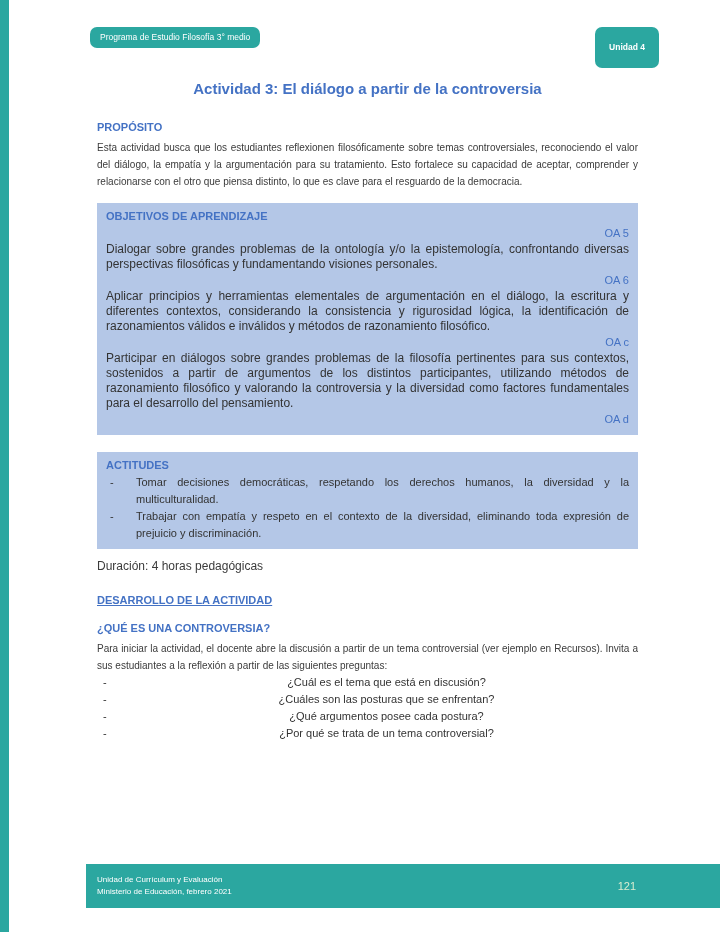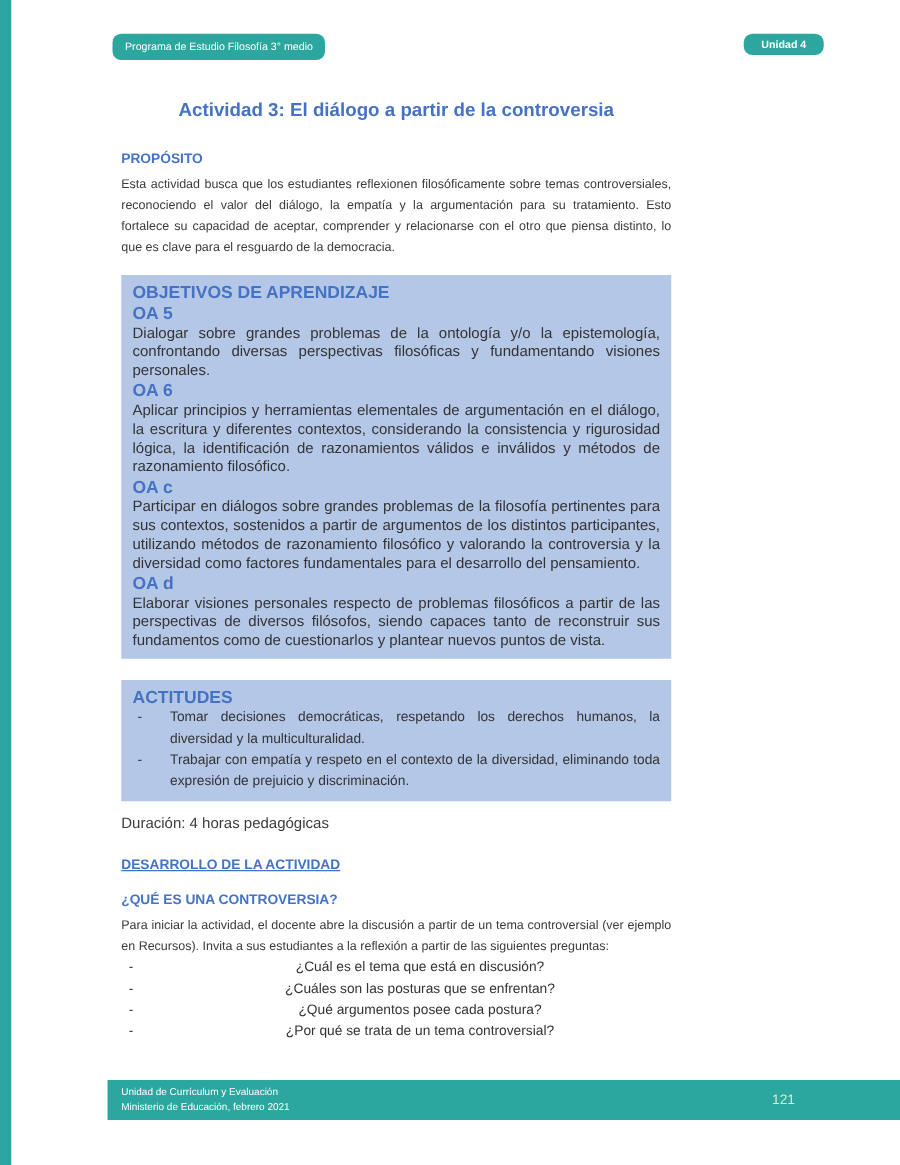--- a/index.html
+++ b/index.html
@@ -24,24 +24,24 @@
     display:flex; justify-content:space-between; align-items:flex-start;
   }
   .badge {
     background:var(--teal, #2ba7a0);
     color:#ffffff;
     font-size:8.5px; line-height:1;
     padding:6px 10px;
     border-radius:7px;
     white-space:nowrap;
   }
-  .badge-bold { font-weight:bold; padding:4px 14px; }
+  .badge-bold { font-weight:bold; padding:16px 14px; }
 
   .content {
-    position:absolute; left:97px; top:80px; width:440px;
+    position:absolute; left:97px; top:80px; width:541px;
     color:#3b3b3b;
   }
 
   .title {
     color:var(--heading-blue, #4472c4);
     font-size:15px; font-weight:bold;
     text-align:center;
     margin-bottom:22px;
   }
 
@@ -62,27 +62,28 @@
 
   .blue-box {
     background:var(--box-blue, #b4c7e7);
     margin-top:13px;
     padding:5px 9px 7px 9px;
   }
   .actitudes-box { margin-top:17px; }
 
   .box-heading {
     color:var(--heading-blue, #4472c4);
-    font-size:14px; font-weight:bold;
+    font-size:11px; font-weight:bold;
     line-height:17px;
   }
   .oa-code {
     color:var(--heading-blue, #4472c4);
-    font-size:14px; font-weight:bold;
+    font-size:11px; font-weight:normal;
     line-height:17px;
+    text-align:right;
   }
   .box-text {
     font-size:12px; line-height:15px;
     text-align:justify;
     color:#333333;
   }
 
   .dash-item {
     display:flex;
     font-size:11px; line-height:17px;
@@ -95,21 +96,21 @@
   .question .dash { width:38px; padding-left:6px; }
   .question .dash-text { text-align:center; }
 
   .duracion {
     margin-top:9px;
     font-size:12px; line-height:17px;
     color:#3b3b3b;
   }
 
   .footer {
-    position:absolute; left:86px; right:0; top:864px; height:32px;
+    position:absolute; left:86px; right:0; top:864px; height:44px;
     background:var(--teal, #2ba7a0);
     display:flex; align-items:center; justify-content:space-between;
     padding:0 84px 0 11px;
     color:#ffffff;
   }
   .footer-left { font-size:8px; line-height:12px; }
   .page-number {
     font-size:11px;
     color:var(--page-number-color, #d7ecd0);
   }
@@ -139,21 +140,20 @@
       <div class="oa-code">OA 5</div>
       <p class="box-text">Dialogar sobre grandes problemas de la ontología y/o la epistemología, confrontando diversas perspectivas filosóficas y fundamentando visiones personales.</p>
 
       <div class="oa-code">OA 6</div>
       <p class="box-text">Aplicar principios y herramientas elementales de argumentación en el diálogo, la escritura y diferentes contextos, considerando la consistencia y rigurosidad lógica, la identificación de razonamientos válidos e inválidos y métodos de razonamiento filosófico.</p>
 
       <div class="oa-code">OA c</div>
       <p class="box-text">Participar en diálogos sobre grandes problemas de la filosofía pertinentes para sus contextos, sostenidos a partir de argumentos de los distintos participantes, utilizando métodos de razonamiento filosófico y valorando la controversia y la diversidad como factores fundamentales para el desarrollo del pensamiento.</p>
 
       <div class="oa-code">OA d</div>
-      <p class="box-text">Elaborar visiones personales respecto de problemas filosóficos a partir de las perspectivas de diversos filósofos, siendo capaces tanto de reconstruir sus fundamentos como de cuestionarlos y plantear nuevos puntos de vista.</p>
     </div>
 
     <div class="blue-box actitudes-box">
       <div class="box-heading">ACTITUDES</div>
 
       <div class="dash-item">
         <span class="dash">-</span>
         <span class="dash-text">Tomar decisiones democráticas, respetando los derechos humanos, la diversidad y la multiculturalidad.</span>
       </div>
       <div class="dash-item">

